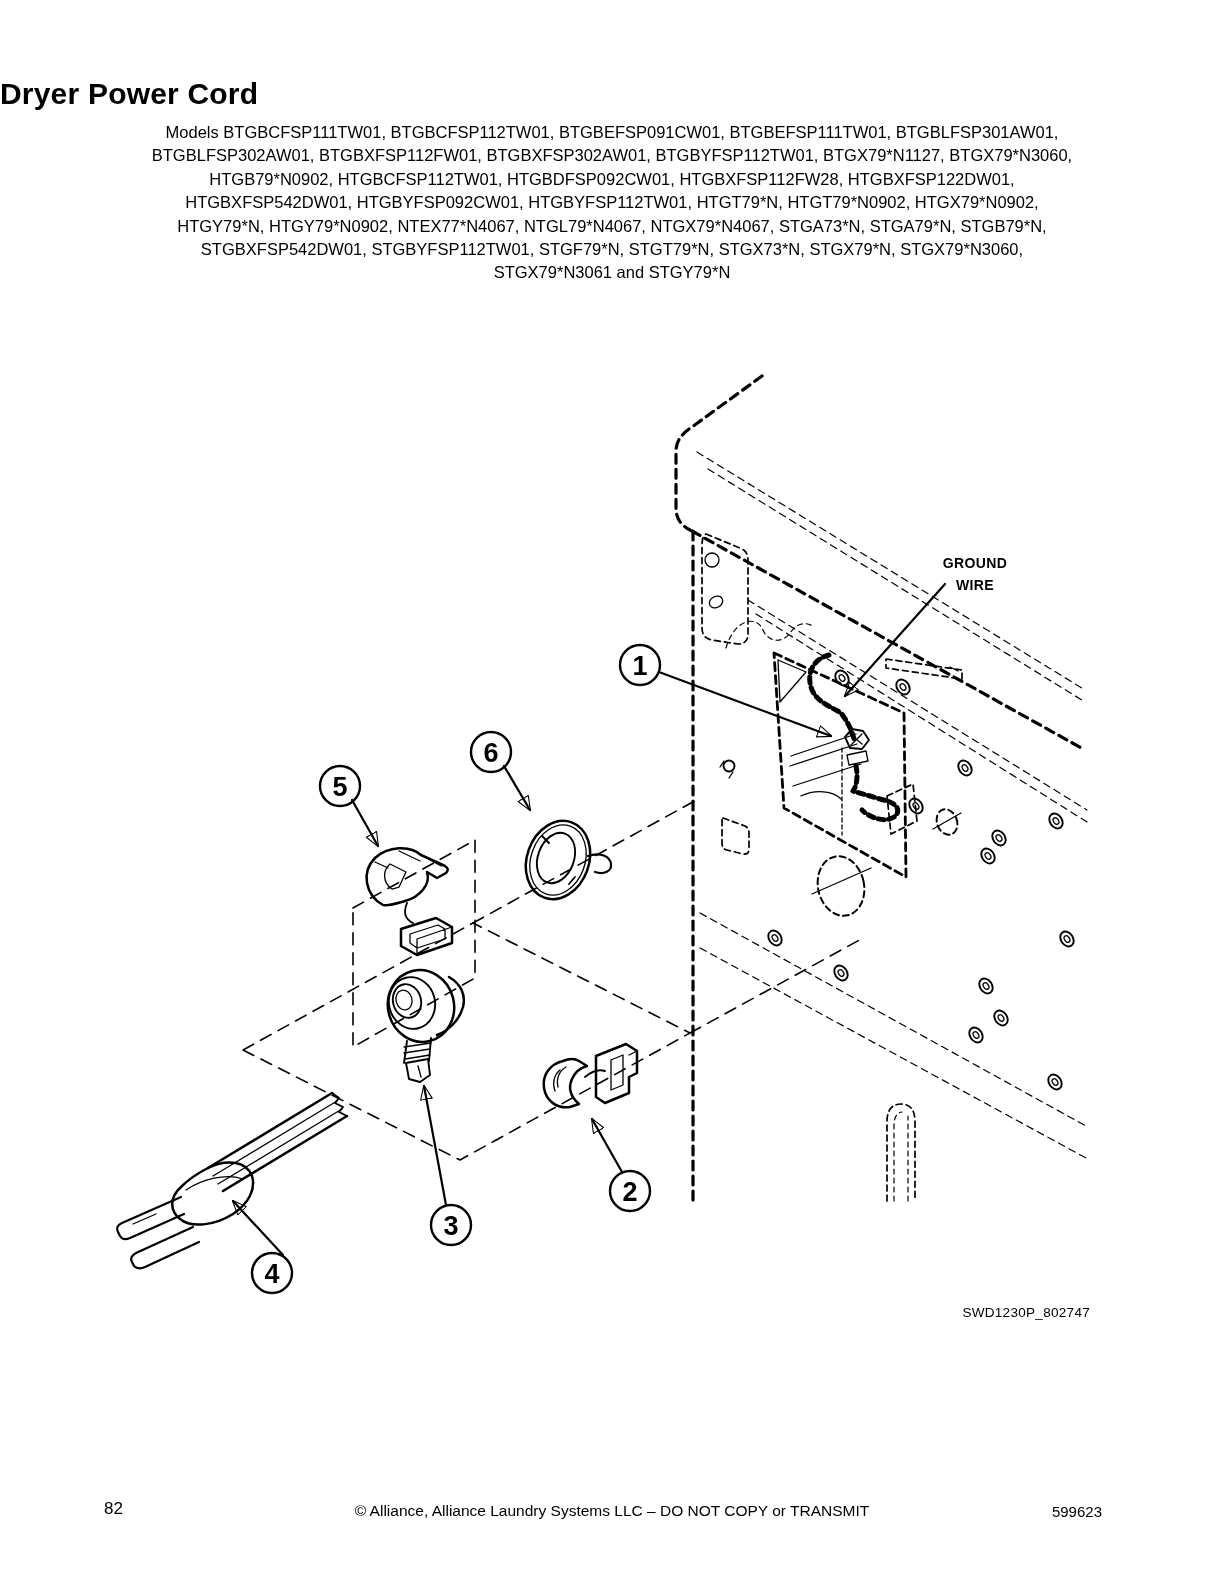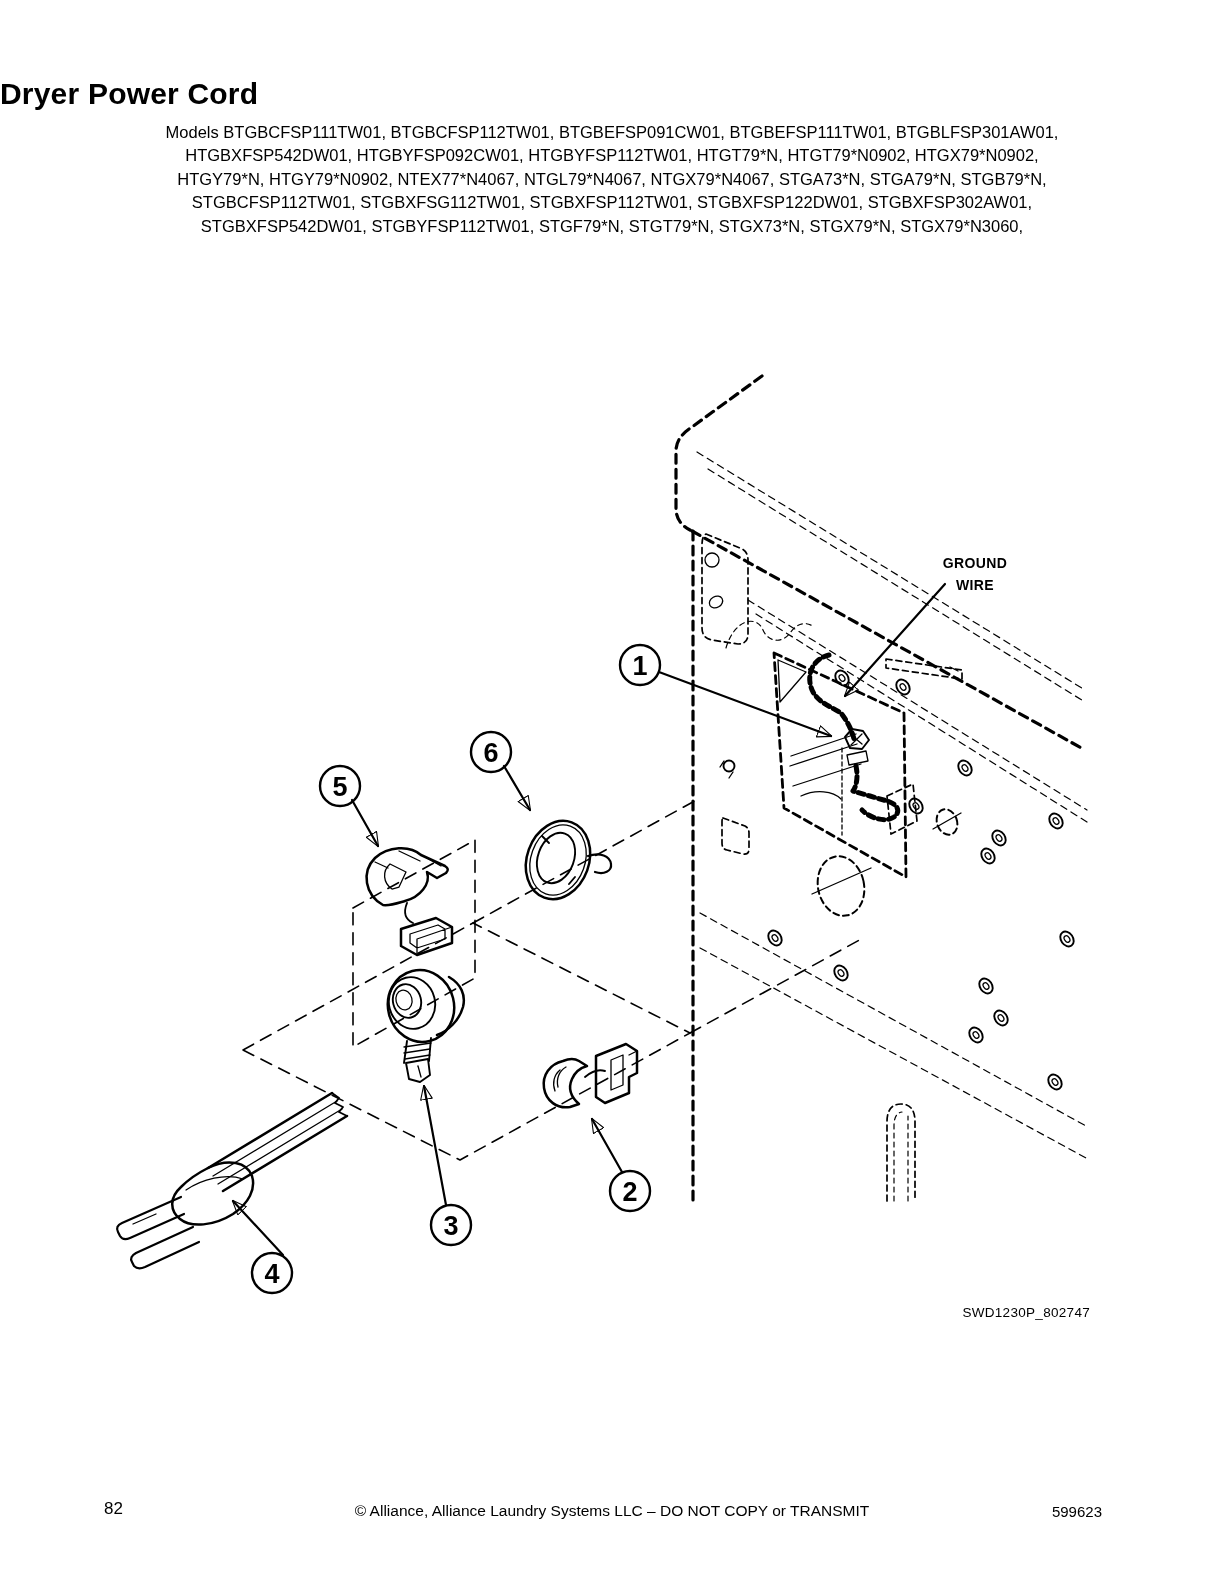--- a/index.html
+++ b/index.html
@@ -218,24 +218,26 @@
     <text class="cot" x="340" y="796">5</text>
     <circle class="co" cx="491" cy="752" r="20"></circle>
     <text class="cot" x="491" y="762">6</text>
   </g>
 </svg>
 
 <h1 class="title">Dryer Power Cord</h1>
 
 <div class="models">
   <div>Models BTGBCFSP111TW01, BTGBCFSP112TW01, BTGBEFSP091CW01, BTGBEFSP111TW01, BTGBLFSP301AW01,</div>
+  <div>BTGBLFSP302AW01, BTGBXFSP112FW01, BTGBXFSP302AW01, BTGBYFSP112TW01, BTGX79*N1127, BTGX79*N3060,</div>
+  <div>HTGB79*N0902, HTGBCFSP112TW01, HTGBDFSP092CW01, HTGBXFSP112FW28, HTGBXFSP122DW01,</div>
   <div>HTGBXFSP542DW01, HTGBYFSP092CW01, HTGBYFSP112TW01, HTGT79*N, HTGT79*N0902, HTGX79*N0902,</div>
   <div>HTGY79*N, HTGY79*N0902, NTEX77*N4067, NTGL79*N4067, NTGX79*N4067, STGA73*N, STGA79*N, STGB79*N,</div>
-  <div>STGBCFSP112TW01, STGBXFSG112TW01, STGBXFSP112TW01, STGBXFSP122DW01, STGBXFSP302AW01,</div>
   <div>STGBXFSP542DW01, STGBYFSP112TW01, STGF79*N, STGT79*N, STGX73*N, STGX79*N, STGX79*N3060,</div>
+  <div>STGX79*N3061 and STGY79*N</div>
 </div>
 
 <div class="gw-label">
   <div>GROUND</div>
   <div>WIRE</div>
 </div>
 
 <div class="ref-code">SWD1230P_802747</div>
 
 <div class="footer-page">82</div>

